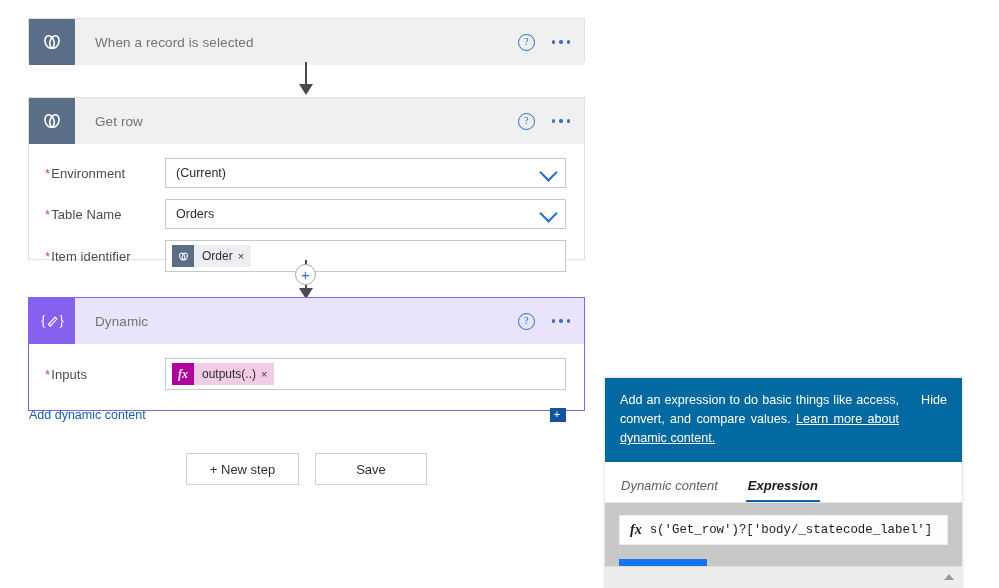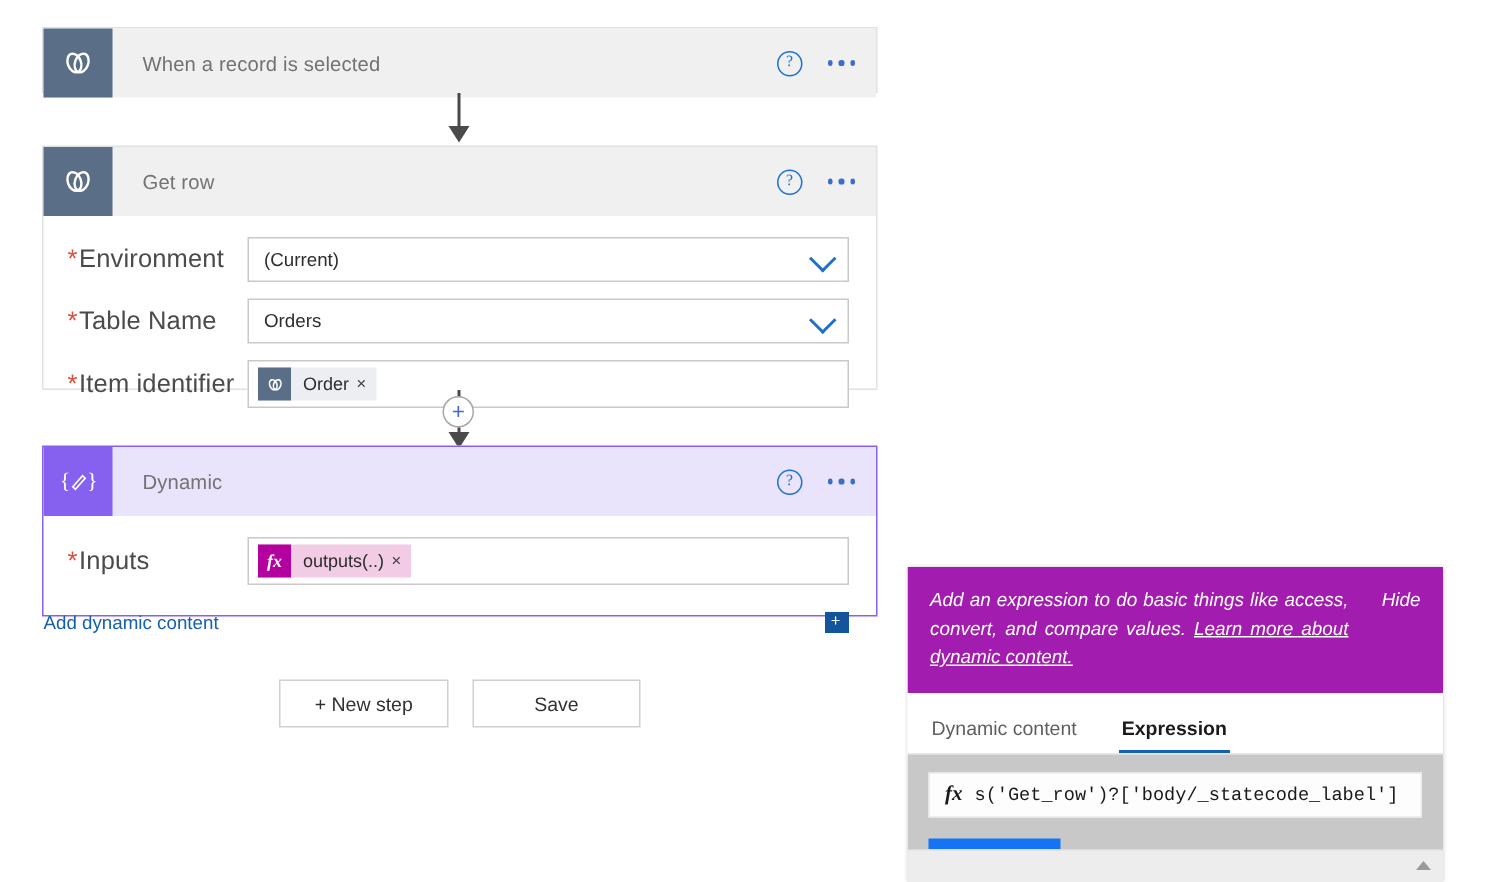--- a/index.html
+++ b/index.html
@@ -70,21 +70,21 @@
   .frow {
     display: flex;
     align-items: center;
     padding: 0 18px 0 16px;
     margin-bottom: 11px;
   }
   .frow:last-child { margin-bottom: 0; }
   .flabel {
     width: 120px;
     flex: none;
-    font-size: 17px;
+    font-size: 13px;
     color: #4b4b4b;
     letter-spacing: .1px;
   }
   .req { color: #d6503c; margin-right: 1px; }
   .finput {
     flex: 1;
     height: 30px;
     border: 1px solid #c9c9c9;
     background: #fff;
     display: flex;
@@ -224,28 +224,27 @@
   #panel {
     position: absolute;
     left: 605px; top: 378px;
     width: 357px; height: 210px;
     background: #ffffff;
     box-shadow: 0 0 3px rgba(0,0,0,.22);
     box-sizing: border-box;
     overflow: hidden;
   }
   .banner {
-    background: #a21caf;
+    background: #0369a1;
     color: #ffffff;
     padding: 13px 15px 14px 15px;
     font-size: 12.6px;
     line-height: 19px;
     position: relative;
     text-align: justify;
-    font-style: italic;
   }
   .banner-text { padding-right: 48px; display: block; }
   .banner a {
     color: #fff;
     text-decoration: underline;
   }
   .hide-btn {
     position: absolute;
     right: 15px; top: 13px;
     font-size: 12.6px;
@@ -260,20 +259,21 @@
     background: #fff;
     border-bottom: 1px solid #e6e6e6;
   }
   .tab {
     font-size: 13px;
     color: #5f5f5f;
     padding: 0 2px 9px 2px;
     margin-right: 26px;
     cursor: pointer;
     position: relative;
+    font-style: italic;
   }
   .tab.active {
     color: #1a1a1a;
     font-weight: bold;
   }
   .tab.active::after {
     content: "";
     position: absolute;
     left: 0; right: 0; bottom: 0;
     height: 2.4px;

